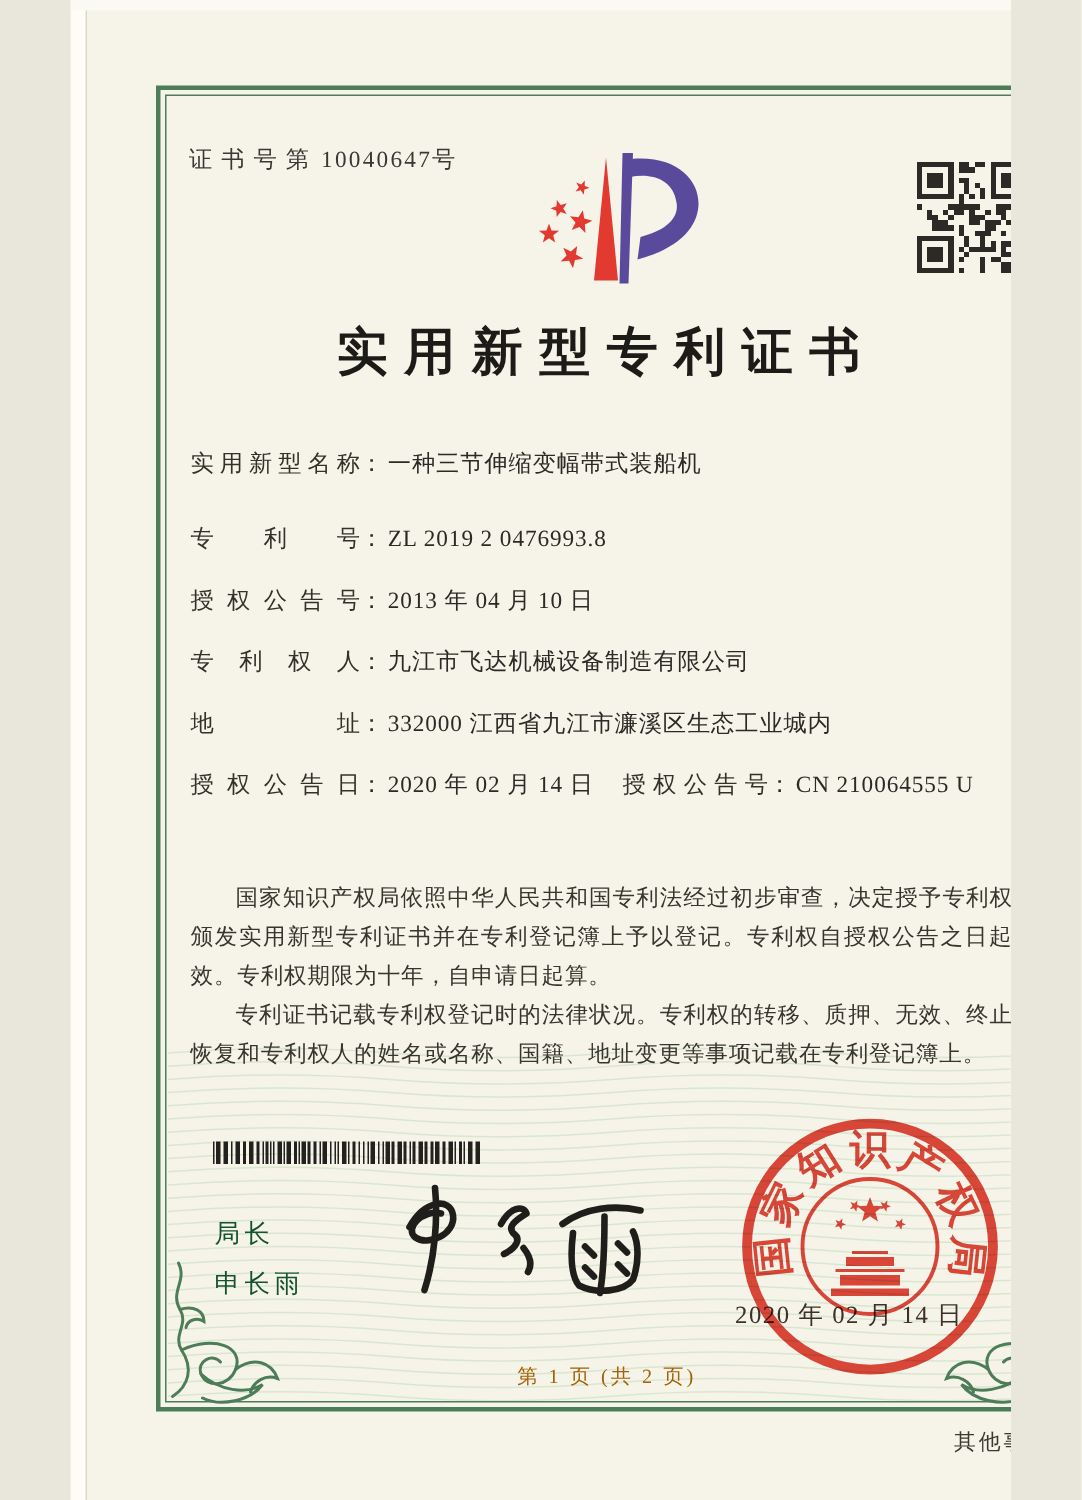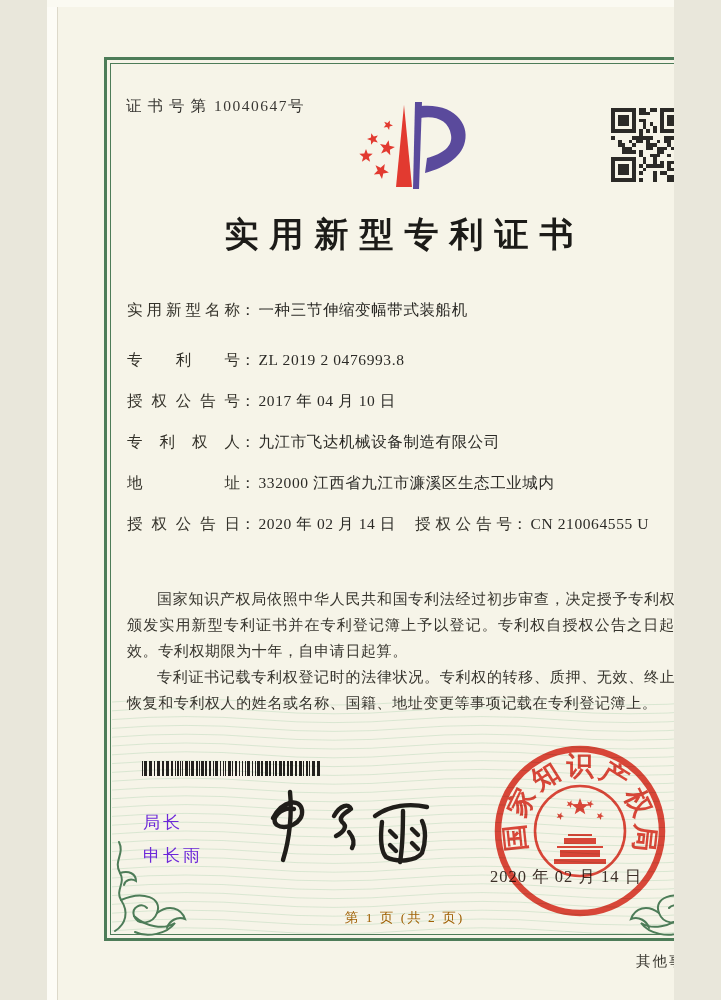--- a/index.html
+++ b/index.html
@@ -24,21 +24,21 @@
   .frow.first{margin-bottom:26px;}
   .flabel{display:inline-block;width:113px;text-align:justify;text-align-last:justify;vertical-align:bottom;color:#333129;}
   .fvalue{margin-left:3px;letter-spacing:0.6px;}
   .col2{position:absolute;left:288px;top:0;}
   .col2 .flabel{width:97px;}
   .paras{position:absolute;left:80px;top:586px;width:564px;font-size:15px;line-height:26px;color:#37352e;letter-spacing:0.6px;text-align:justify;}
   .paras p{margin:0;text-indent:2em;}
   .barcode{position:absolute;left:95px;top:761px;width:182px;height:15px;font-size:0;}
   .barcode i{display:inline-block;height:100%;background:#22211e;}
   .barcode b{display:inline-block;height:100%;}
-  .sig-block{position:absolute;left:96px;top:806px;font-size:17px;letter-spacing:3px;color:#6d28d9;line-height:33px;}
+  .sig-block{position:absolute;left:96px;top:806px;font-size:17px;letter-spacing:3px;color:#14532d;line-height:33px;}
   .sig-svg{position:absolute;left:212px;top:786px;width:185px;height:92px;}
   .seal-date{position:absolute;left:443px;top:866px;font-size:16.5px;letter-spacing:1px;color:#3c3028;}
   .seal-svg{position:absolute;left:442px;top:740px;width:182px;height:182px;mix-blend-mode:multiply;opacity:0.9;}
   .page-info{position:absolute;left:57px;top:909px;width:601px;text-align:center;font-size:13.5px;letter-spacing:2px;color:#a16207;}
   .back-note{position:absolute;left:0;top:952px;width:721px;text-align:right;font-size:14.5px;letter-spacing:2px;color:#3a3831;}
 </style>
 </head>
 <body>
 
 <div class="page">
@@ -331,21 +331,21 @@
   <div class="title">实用新型专利证书</div>
 
   <div class="fields">
     <div class="frow first">
       <span class="flabel">实用新型名称</span><span>：</span><span class="fvalue">一种三节伸缩变幅带式装船机</span>
     </div>
     <div class="frow">
       <span class="flabel">专利号</span><span>：</span><span class="fvalue">ZL 2019 2 0476993.8</span>
     </div>
     <div class="frow">
-      <span class="flabel">授权公告号</span><span>：</span><span class="fvalue">2017 年 04 月 10 日</span>
+      <span class="flabel">授权公告号</span><span>：</span><span class="fvalue">2013 年 04 月 10 日</span>
     </div>
     <div class="frow">
       <span class="flabel">专利权人</span><span>：</span><span class="fvalue">九江市飞达机械设备制造有限公司</span>
     </div>
     <div class="frow">
       <span class="flabel">地址</span><span>：</span><span class="fvalue">332000 江西省九江市濂溪区生态工业城内</span>
     </div>
     <div class="frow">
       <span class="flabel">授权公告日</span><span>：</span><span class="fvalue">2020 年 02 月 14 日</span>
       <span class="col2">

